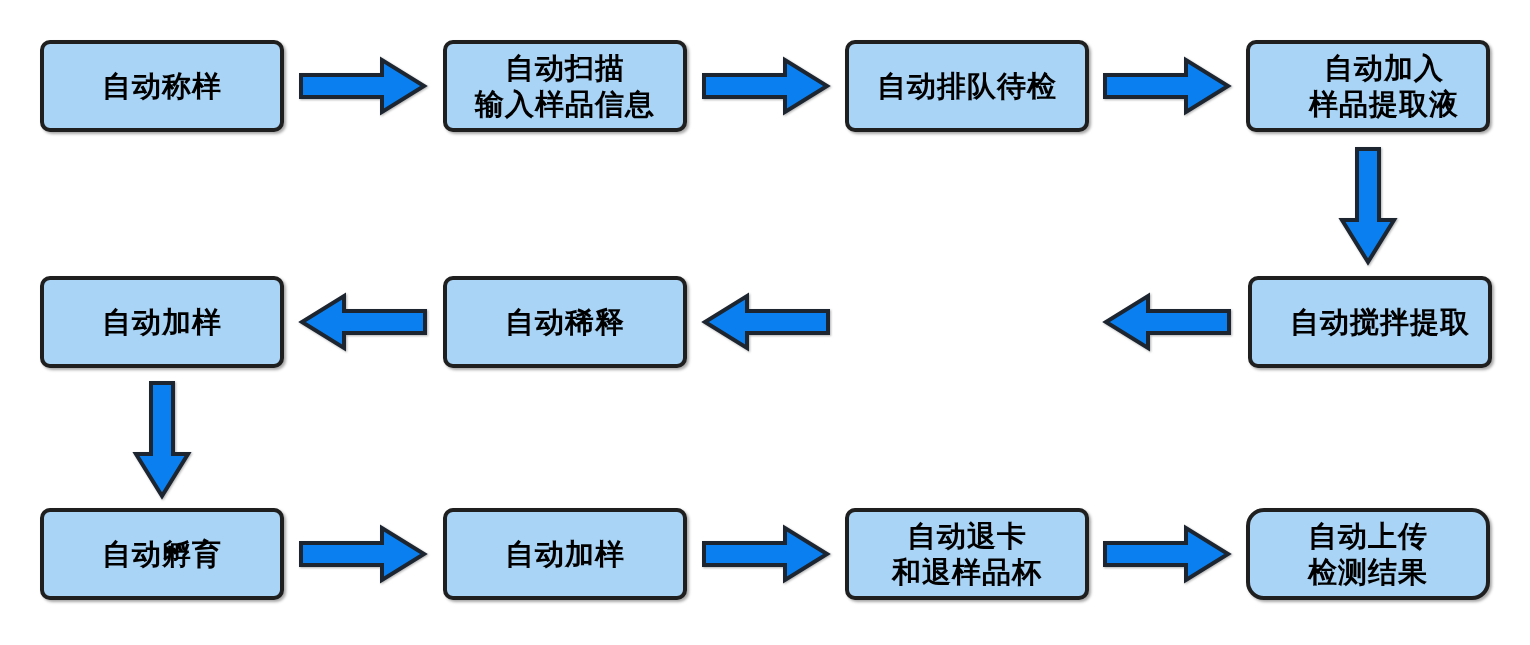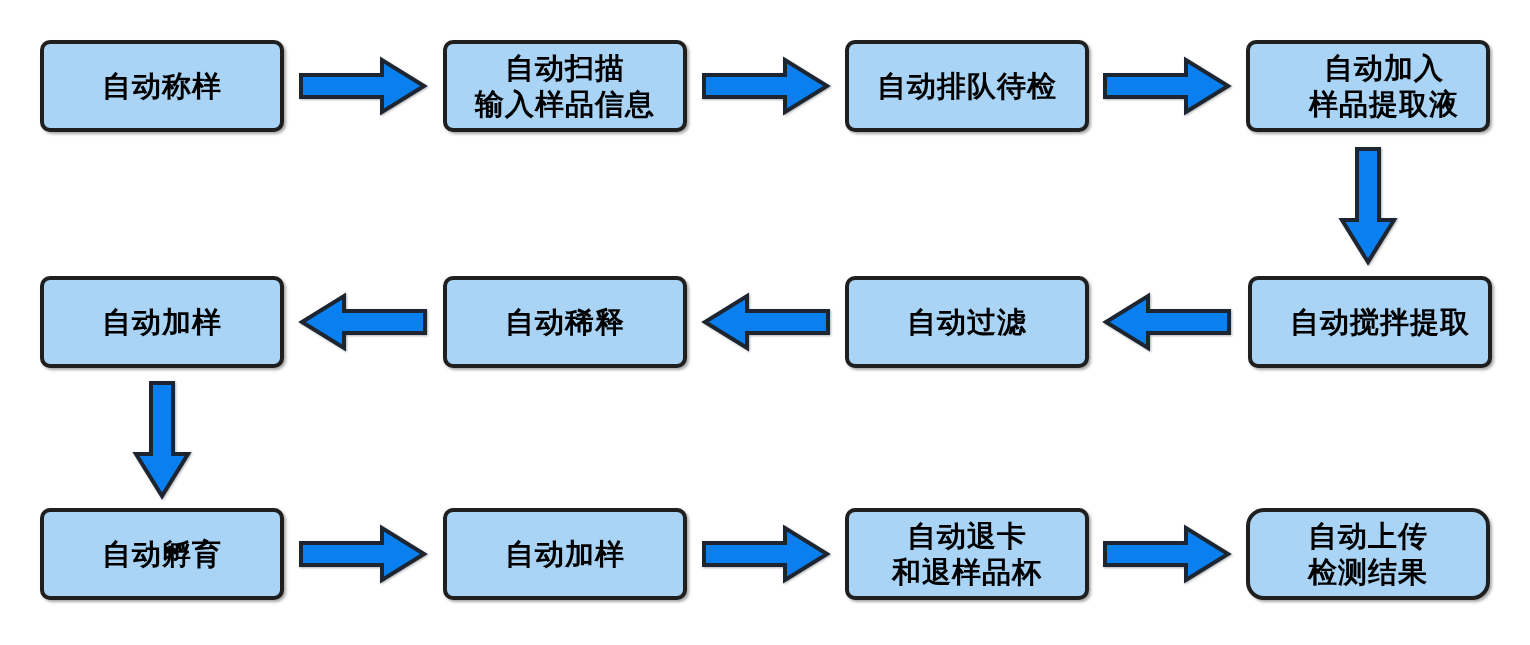--- a/index.html
+++ b/index.html
@@ -82,21 +82,20 @@
 <div class="canvas">
 
   <div class="node n0">自动称样</div>
   <div class="node n1">自动扫描
 输入样品信息</div>
   <div class="node n2">自动排队待检</div>
   <div class="node n3">自动加入
 样品提取液</div>
 
   <div class="node n4">自动搅拌提取</div>
-  <div class="node n5">自动过滤</div>
   <div class="node n6">自动稀释</div>
   <div class="node n7">自动加样</div>
 
   <div class="node n8">自动孵育</div>
   <div class="node n9">自动加样</div>
   <div class="node n10">自动退卡
 和退样品杯</div>
   <div class="node n11">自动上传
 检测结果</div>
 

